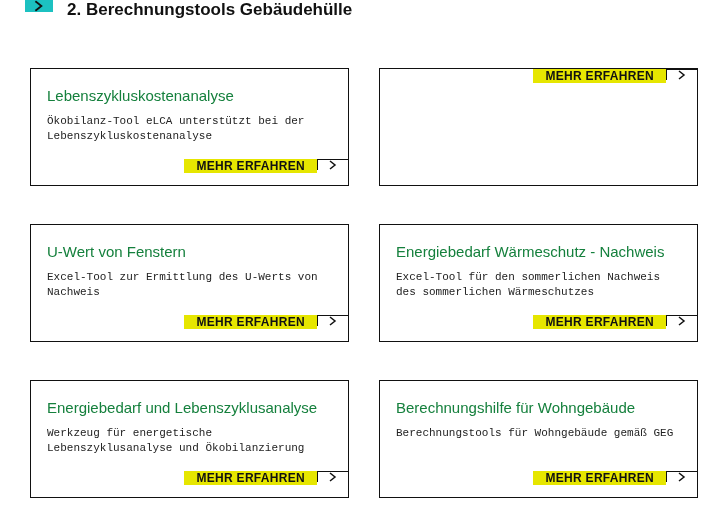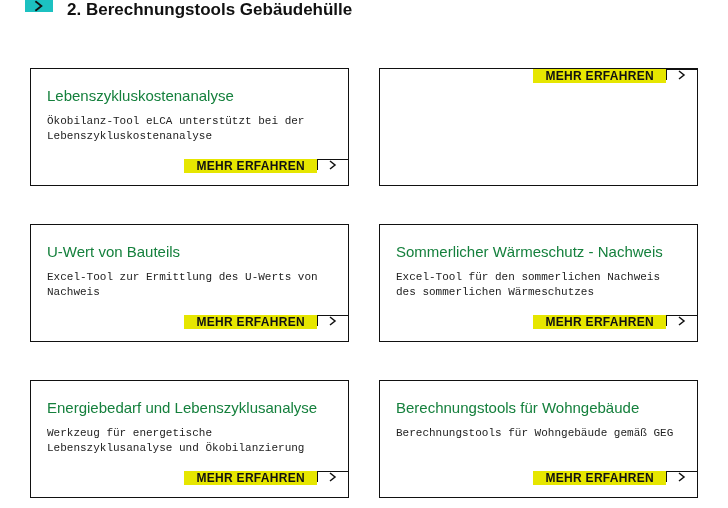--- a/index.html
+++ b/index.html
@@ -134,36 +134,36 @@
       <div class="arrow-box">
         <svg viewBox="0 0 10 10">
             <path d="M2 1 L7 5 L2 9" stroke="#111" stroke-width="1.5" fill="none"></path>
           </svg>
       </div>
     </div>
   </div>
 
   <div class="card">
     <div class="card-body">
-      <div class="card-title">U-Wert von Bauteils</div>
+      <div class="card-title">U-Wert von Fenstern</div>
       <div class="card-desc">Excel-Tool zur Ermittlung des U-Werts von Nachweis</div>
     </div>
     <div class="card-footer">
       <div class="learn-btn">MEHR ERFAHREN</div>
       <div class="arrow-box">
         <svg viewBox="0 0 10 10">
             <path d="M2 1 L7 5 L2 9" stroke="#111" stroke-width="1.5" fill="none"></path>
           </svg>
       </div>
     </div>
   </div>
 
   <div class="card">
     <div class="card-body">
-      <div class="card-title">Sommerlicher Wärmeschutz - Nachweis</div>
+      <div class="card-title">Energiebedarf Wärmeschutz - Nachweis</div>
       <div class="card-desc">Excel-Tool für den sommerlichen Nachweis des sommerlichen Wärmeschutzes</div>
     </div>
     <div class="card-footer">
       <div class="learn-btn">MEHR ERFAHREN</div>
       <div class="arrow-box">
         <svg viewBox="0 0 10 10">
             <path d="M2 1 L7 5 L2 9" stroke="#111" stroke-width="1.5" fill="none"></path>
           </svg>
       </div>
     </div>
@@ -179,21 +179,21 @@
       <div class="arrow-box">
         <svg viewBox="0 0 10 10">
             <path d="M2 1 L7 5 L2 9" stroke="#111" stroke-width="1.5" fill="none"></path>
           </svg>
       </div>
     </div>
   </div>
 
   <div class="card">
     <div class="card-body">
-      <div class="card-title">Berechnungstools für Wohngebäude</div>
+      <div class="card-title">Berechnungshilfe für Wohngebäude</div>
       <div class="card-desc">Berechnungstools für Wohngebäude gemäß GEG</div>
     </div>
     <div class="card-footer">
       <div class="learn-btn">MEHR ERFAHREN</div>
       <div class="arrow-box">
         <svg viewBox="0 0 10 10">
             <path d="M2 1 L7 5 L2 9" stroke="#111" stroke-width="1.5" fill="none"></path>
           </svg>
       </div>
     </div>

